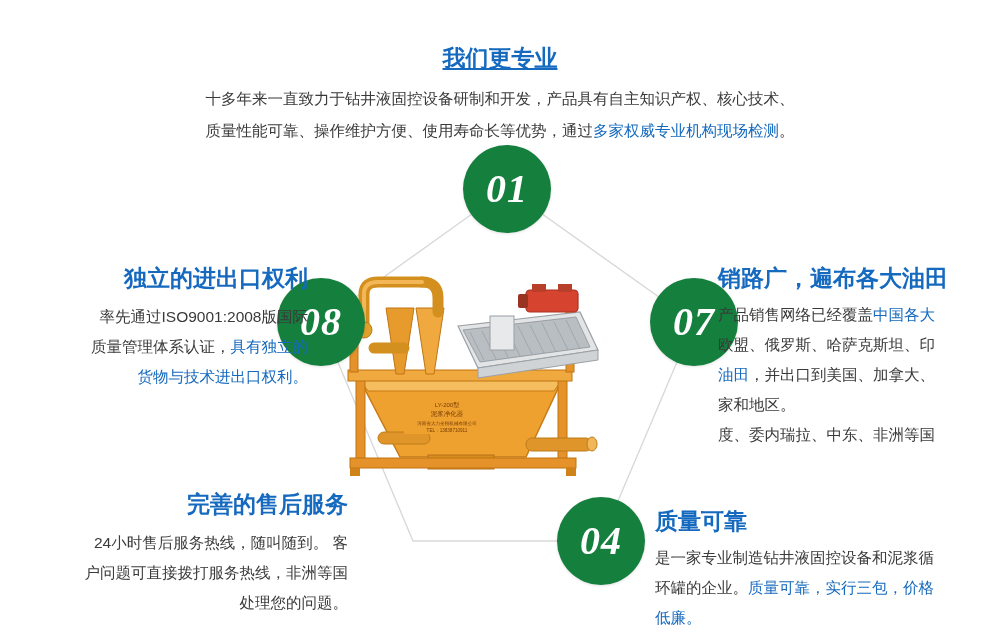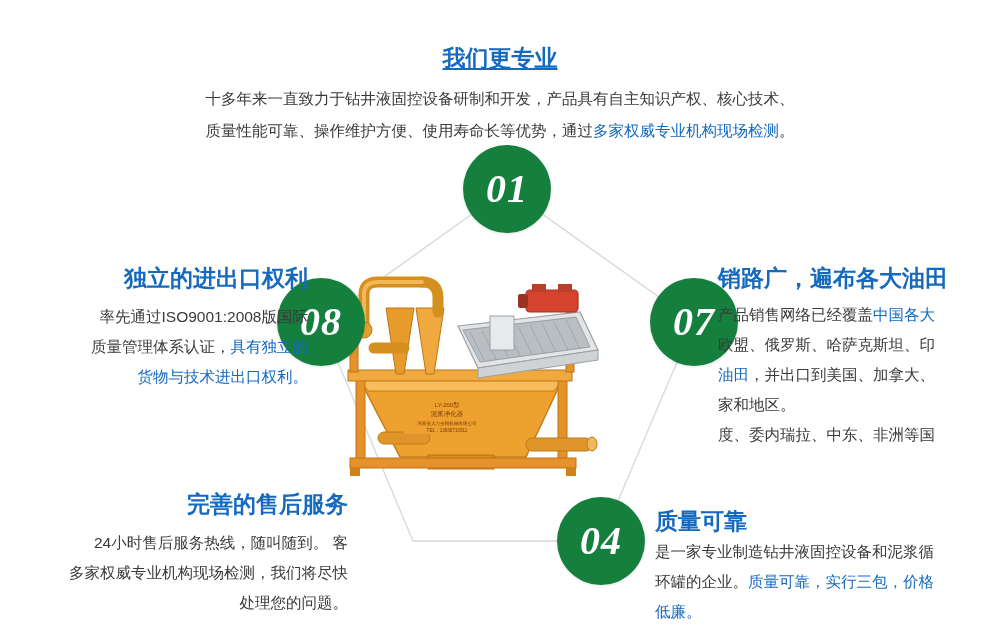--- a/index.html
+++ b/index.html
@@ -103,21 +103,21 @@
   }
   #block-03 .b-title { margin-bottom: 8px; margin-top: 10px; }
 
   
   #block-04 {
     left: 655px;
     top: 505px;
     width: 338px;
     text-align: left;
   }
-  #block-04 .b-title { margin-bottom: 0; }
+  #block-04 .b-title { margin-bottom: 6px; }
 
   
   #block-05 {
     left: 718px;
     top: 262px;
     width: 278px;
     text-align: left;
   }
   #block-05 .b-title { }
 
@@ -251,21 +251,21 @@
       <div>率先通过ISO9001:2008版国际</div>
       <div><span>质量管理体系认证，</span><span class="hl">具有独立的</span></div>
       <div class="hl">货物与技术进出口权利。</div>
     </div>
   </div>
 
   <div class="block" id="block-03">
     <div class="b-title">完善的售后服务</div>
     <div class="b-body">
       <div>24小时售后服务热线，随叫随到。 客</div>
-      <div>多家权威专业机构现场检测，我们将尽快</div>
+      <div>户问题可直接拨打服务热线，非洲等国</div>
       <div>处理您的问题。</div>
     </div>
   </div>
 
   <div class="block" id="block-04">
     <div class="b-title">质量可靠</div>
     <div class="b-body">
       <div>是一家专业制造钻井液固控设备和泥浆循</div>
       <div><span>环罐的企业。</span><span class="hl">质量可靠，实行三包，价格</span></div>
       <div class="hl">低廉。</div>

